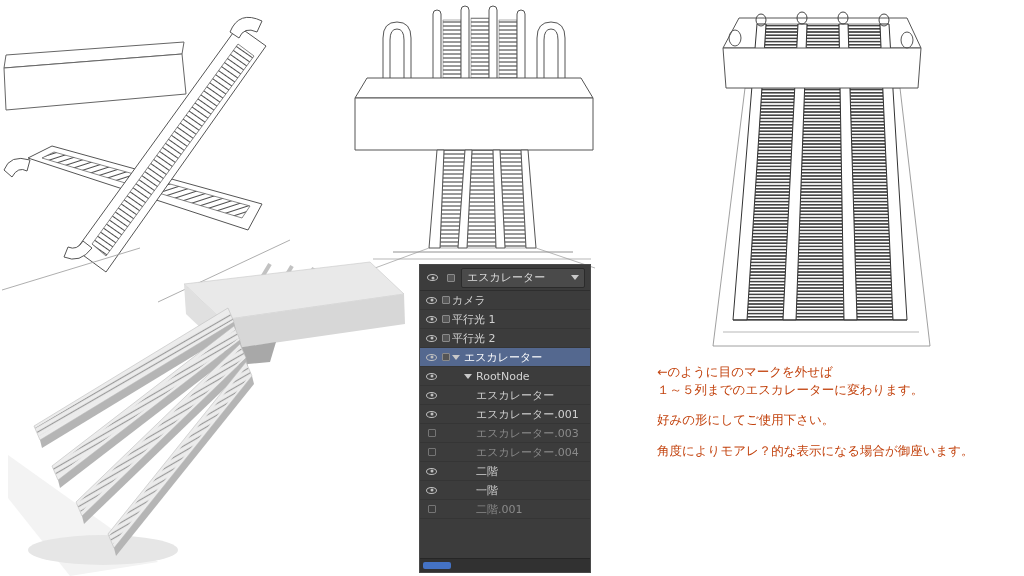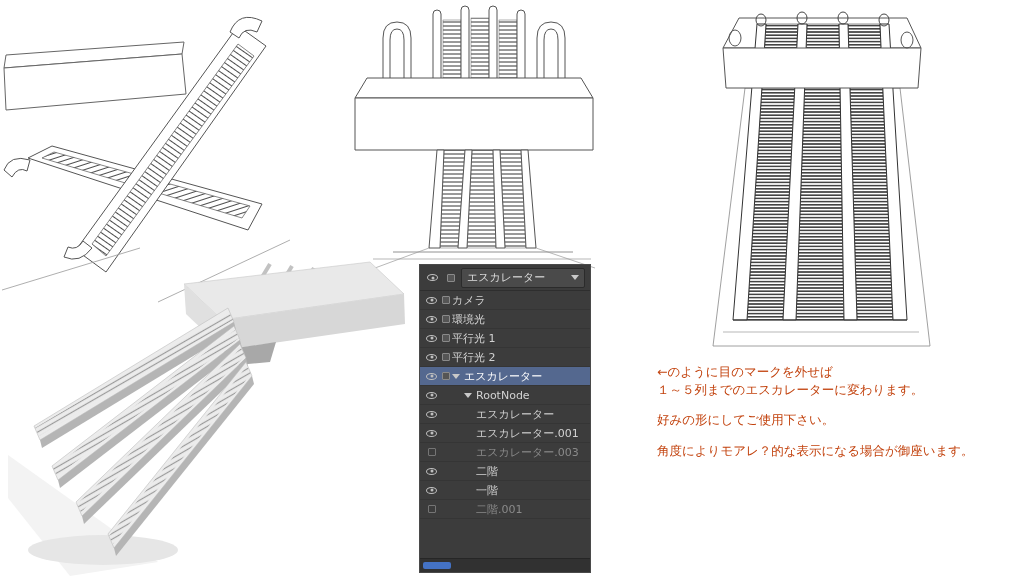--- a/index.html
+++ b/index.html
@@ -220,31 +220,20 @@
     </div>
         <div class="row">
       <span class="slot slot-eye">
             <span class="eye"></span>
           </span>
       <span class="slot slot-box">
             <span class="box"></span>
           </span>
       <span class="indent" style="width: 0px;"></span>
 
-      <span class="label">環境光</span>
-    </div>
-        <div class="row">
-      <span class="slot slot-eye">
-            <span class="eye"></span>
-          </span>
-      <span class="slot slot-box">
-            <span class="box"></span>
-          </span>
-      <span class="indent" style="width: 0px;"></span>
-
       <span class="label">平行光 1</span>
     </div>
         <div class="row">
       <span class="slot slot-eye">
             <span class="eye"></span>
           </span>
       <span class="slot slot-box">
             <span class="box"></span>
           </span>
       <span class="indent" style="width: 0px;"></span>
@@ -298,20 +287,31 @@
         <div class="row dimmed">
       <span class="slot slot-eye">
             <span class="eye off"></span>
           </span>
       <span class="slot slot-box">
             <span class="box" style="visibility: hidden;"></span>
           </span>
       <span class="indent" style="width: 24px;"></span>
 
       <span class="label">エスカレーター.003</span>
+    </div>
+        <div class="row dimmed">
+      <span class="slot slot-eye">
+            <span class="eye off"></span>
+          </span>
+      <span class="slot slot-box">
+            <span class="box" style="visibility: hidden;"></span>
+          </span>
+      <span class="indent" style="width: 24px;"></span>
+
+      <span class="label">エスカレーター.004</span>
     </div>
         <div class="row">
       <span class="slot slot-eye">
             <span class="eye"></span>
           </span>
       <span class="slot slot-box">
             <span class="box" style="visibility: hidden;"></span>
           </span>
       <span class="indent" style="width: 24px;"></span>
 

